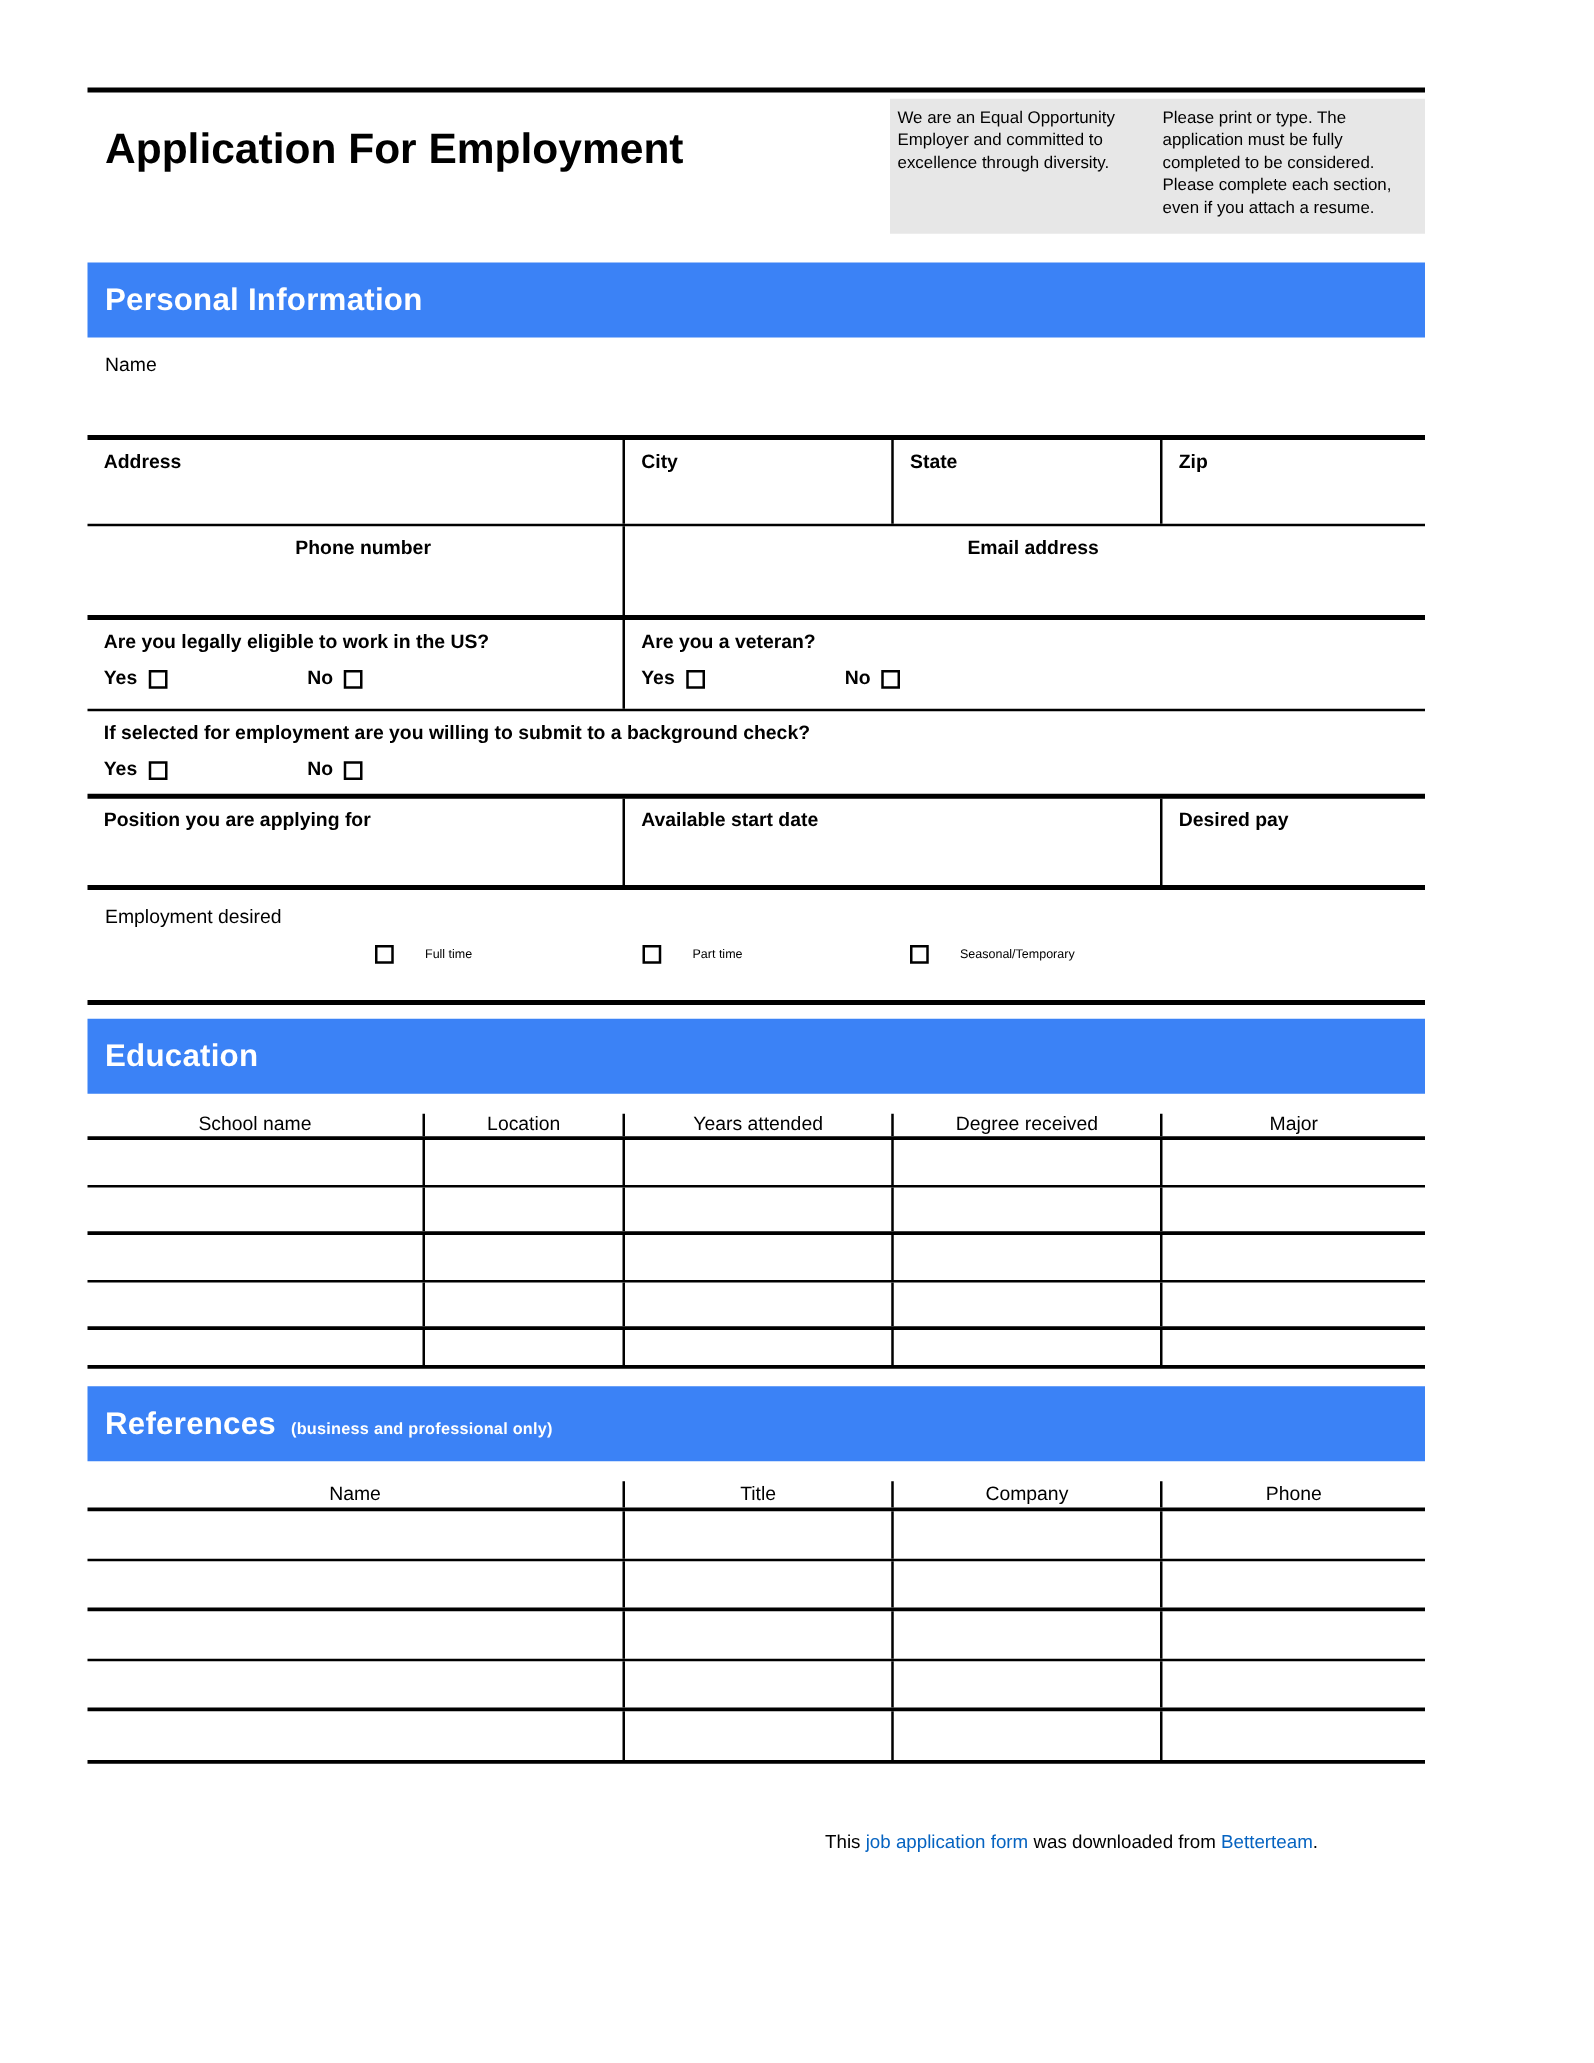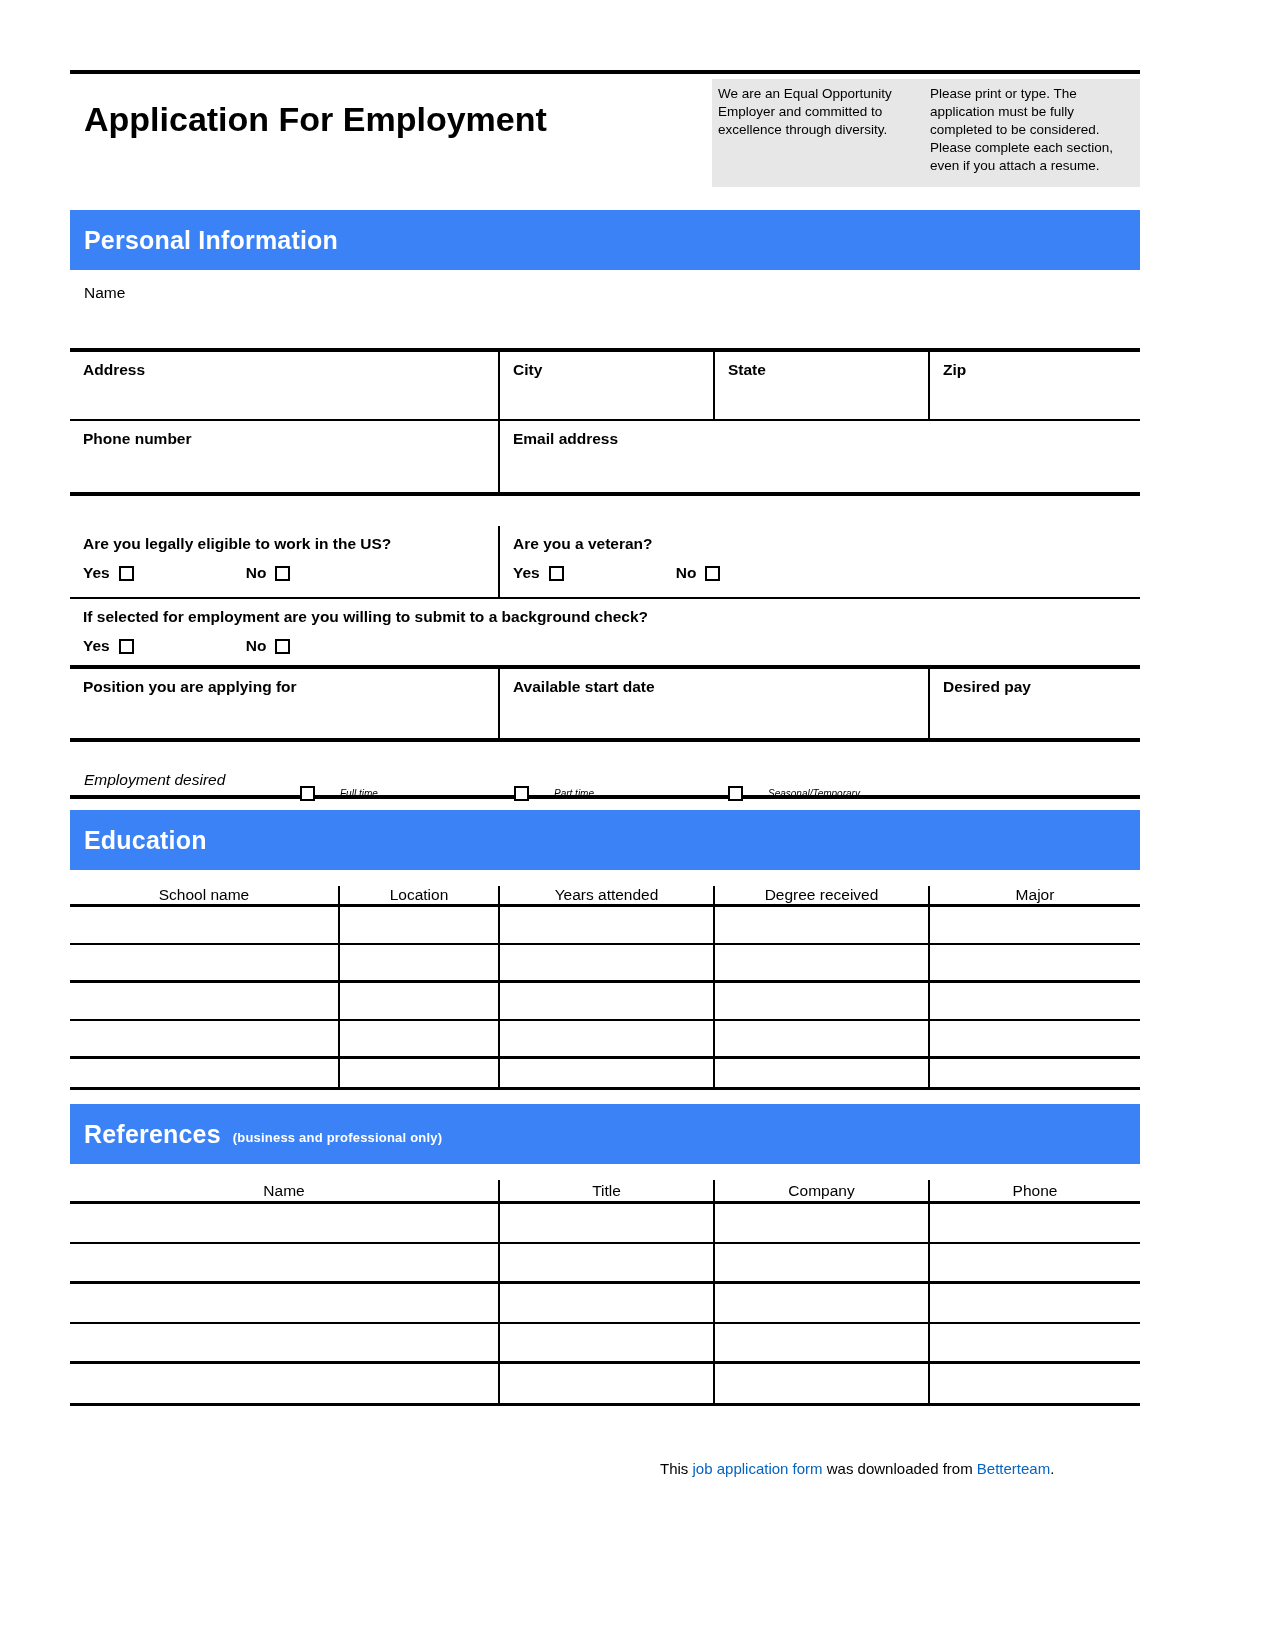--- a/index.html
+++ b/index.html
@@ -38,33 +38,33 @@
   .br { border-right: 2px solid #000; }
   .bt4 { border-top: 4px solid #000; }
   .bb2 { border-bottom: 2px solid #000; }
   .bb3 { border-bottom: 3px solid #000; }
   .bb4 { border-bottom: 4px solid #000; }
   .w430 { width: 430px; } .w640 { width: 640px; } .w215 { width: 215px; }
   .w210 { width: 210px; } .w270 { width: 270px; } .w160 { width: 160px; }
   .wfull { width: 1070px; }
 
   .name-area { height: 78px; padding: 14px 0 0 14px; font-size: 15.5px; }
-  .rA { height: 73px; } .rB { height: 75px; } .rC { height: 73px; margin-top: 30px; } .rD { height: 70px; }
+  .rA { height: 73px; } .rB { height: 75px; text-align: center; } .rC { height: 73px; } .rD { height: 70px; }
   .pos-row { height: 73px; }
   .ehead { height: 37px; } .erow { height: 38px; } .erow-last { height: 31px; }
   .rhead { height: 40px; } .rrow { height: 40px; } .rrow-last { height: 42px; }
 
   
   .yn { display: flex; align-items: center; margin-top: 11px; }
   .yn .ynlbl { margin-right: 9px; }
   .yn .no { margin-left: 112px; }
   .cb { display: inline-block; width: 15px; height: 15px; border: 2px solid #000; background: #fff; flex: none; }
 
   
-  .employment { position: relative; height: 57px; padding: 29px 0 0 14px; font-size: 15.5px; font-style: italic; }
+  .employment { position: relative; height: 92px; padding: 13px 0 0 14px; font-size: 15.5px; }
   .options { position: absolute; left: 0; top: 44px; width: 100%; height: 22px; }
   .opt { position: absolute; display: flex; align-items: center; gap: 25px; font-size: 10px; }
   .opt1 { left: 230px; } .opt2 { left: 444px; } .opt3 { left: 658px; }
 
   
   .footer { margin-top: 54px; padding-left: 590px; font-size: 15px; white-space: nowrap; }
   .footer .link { color: #0563C1; cursor: pointer; }
 </style>
 </head>
 <body>

